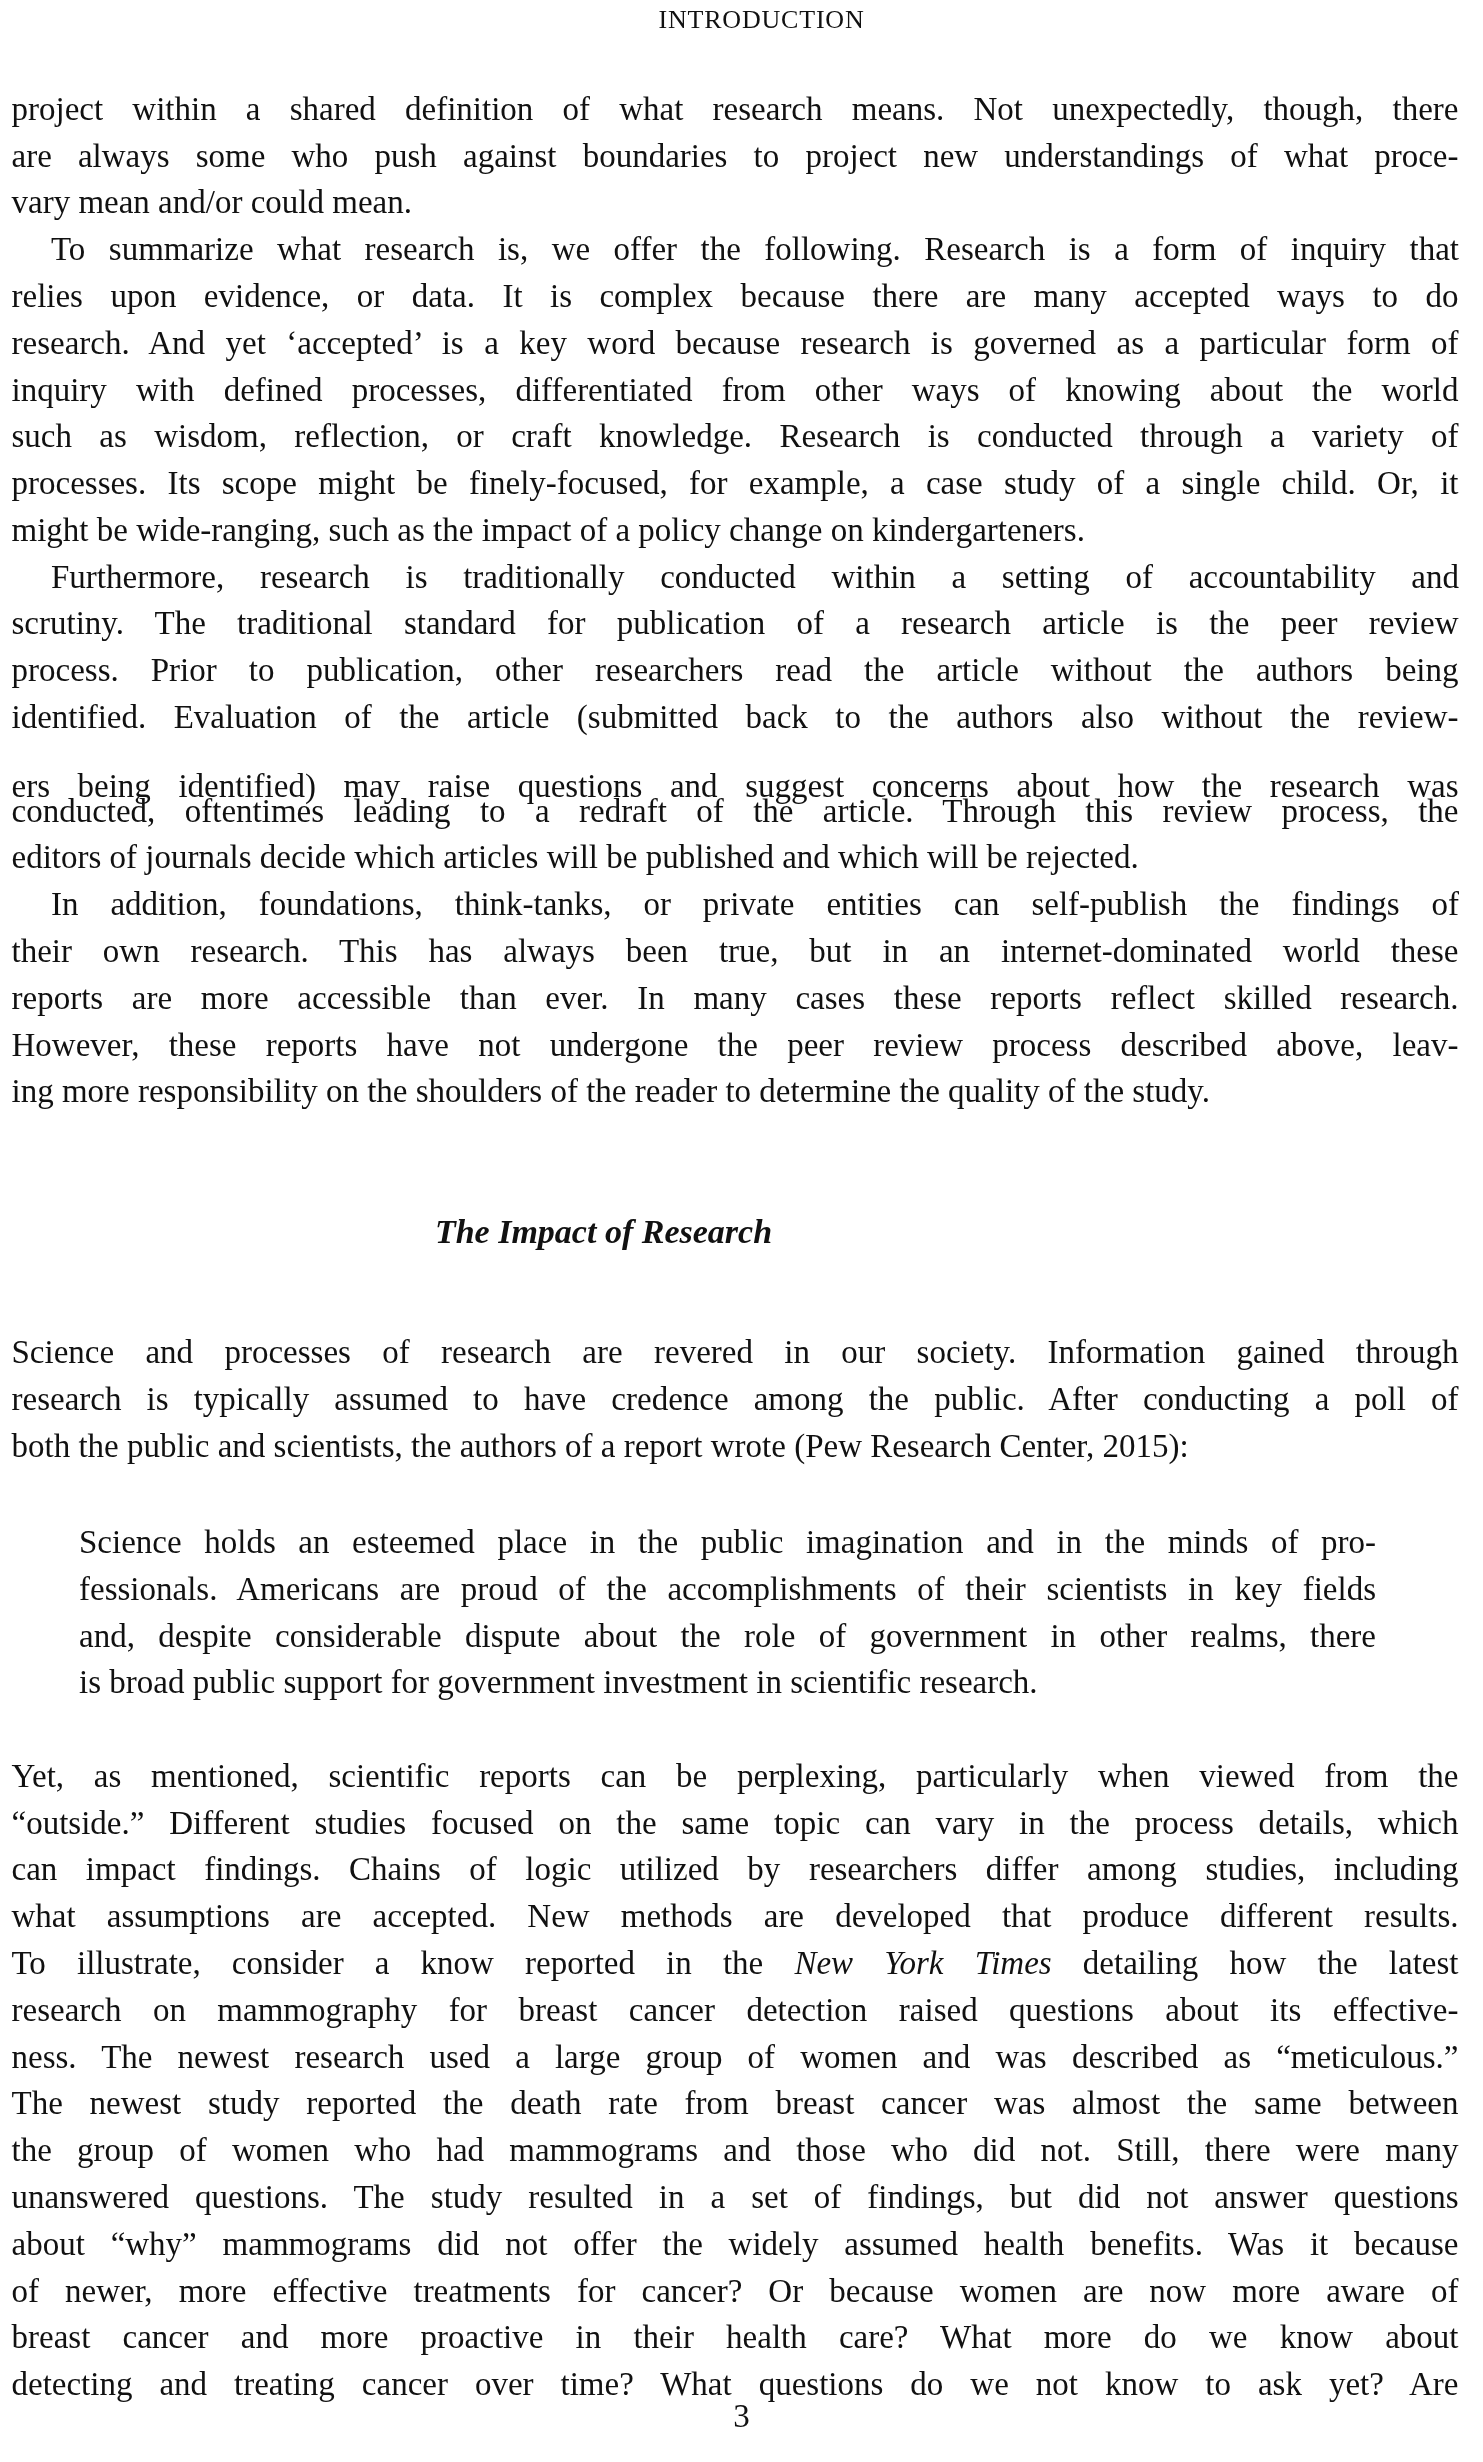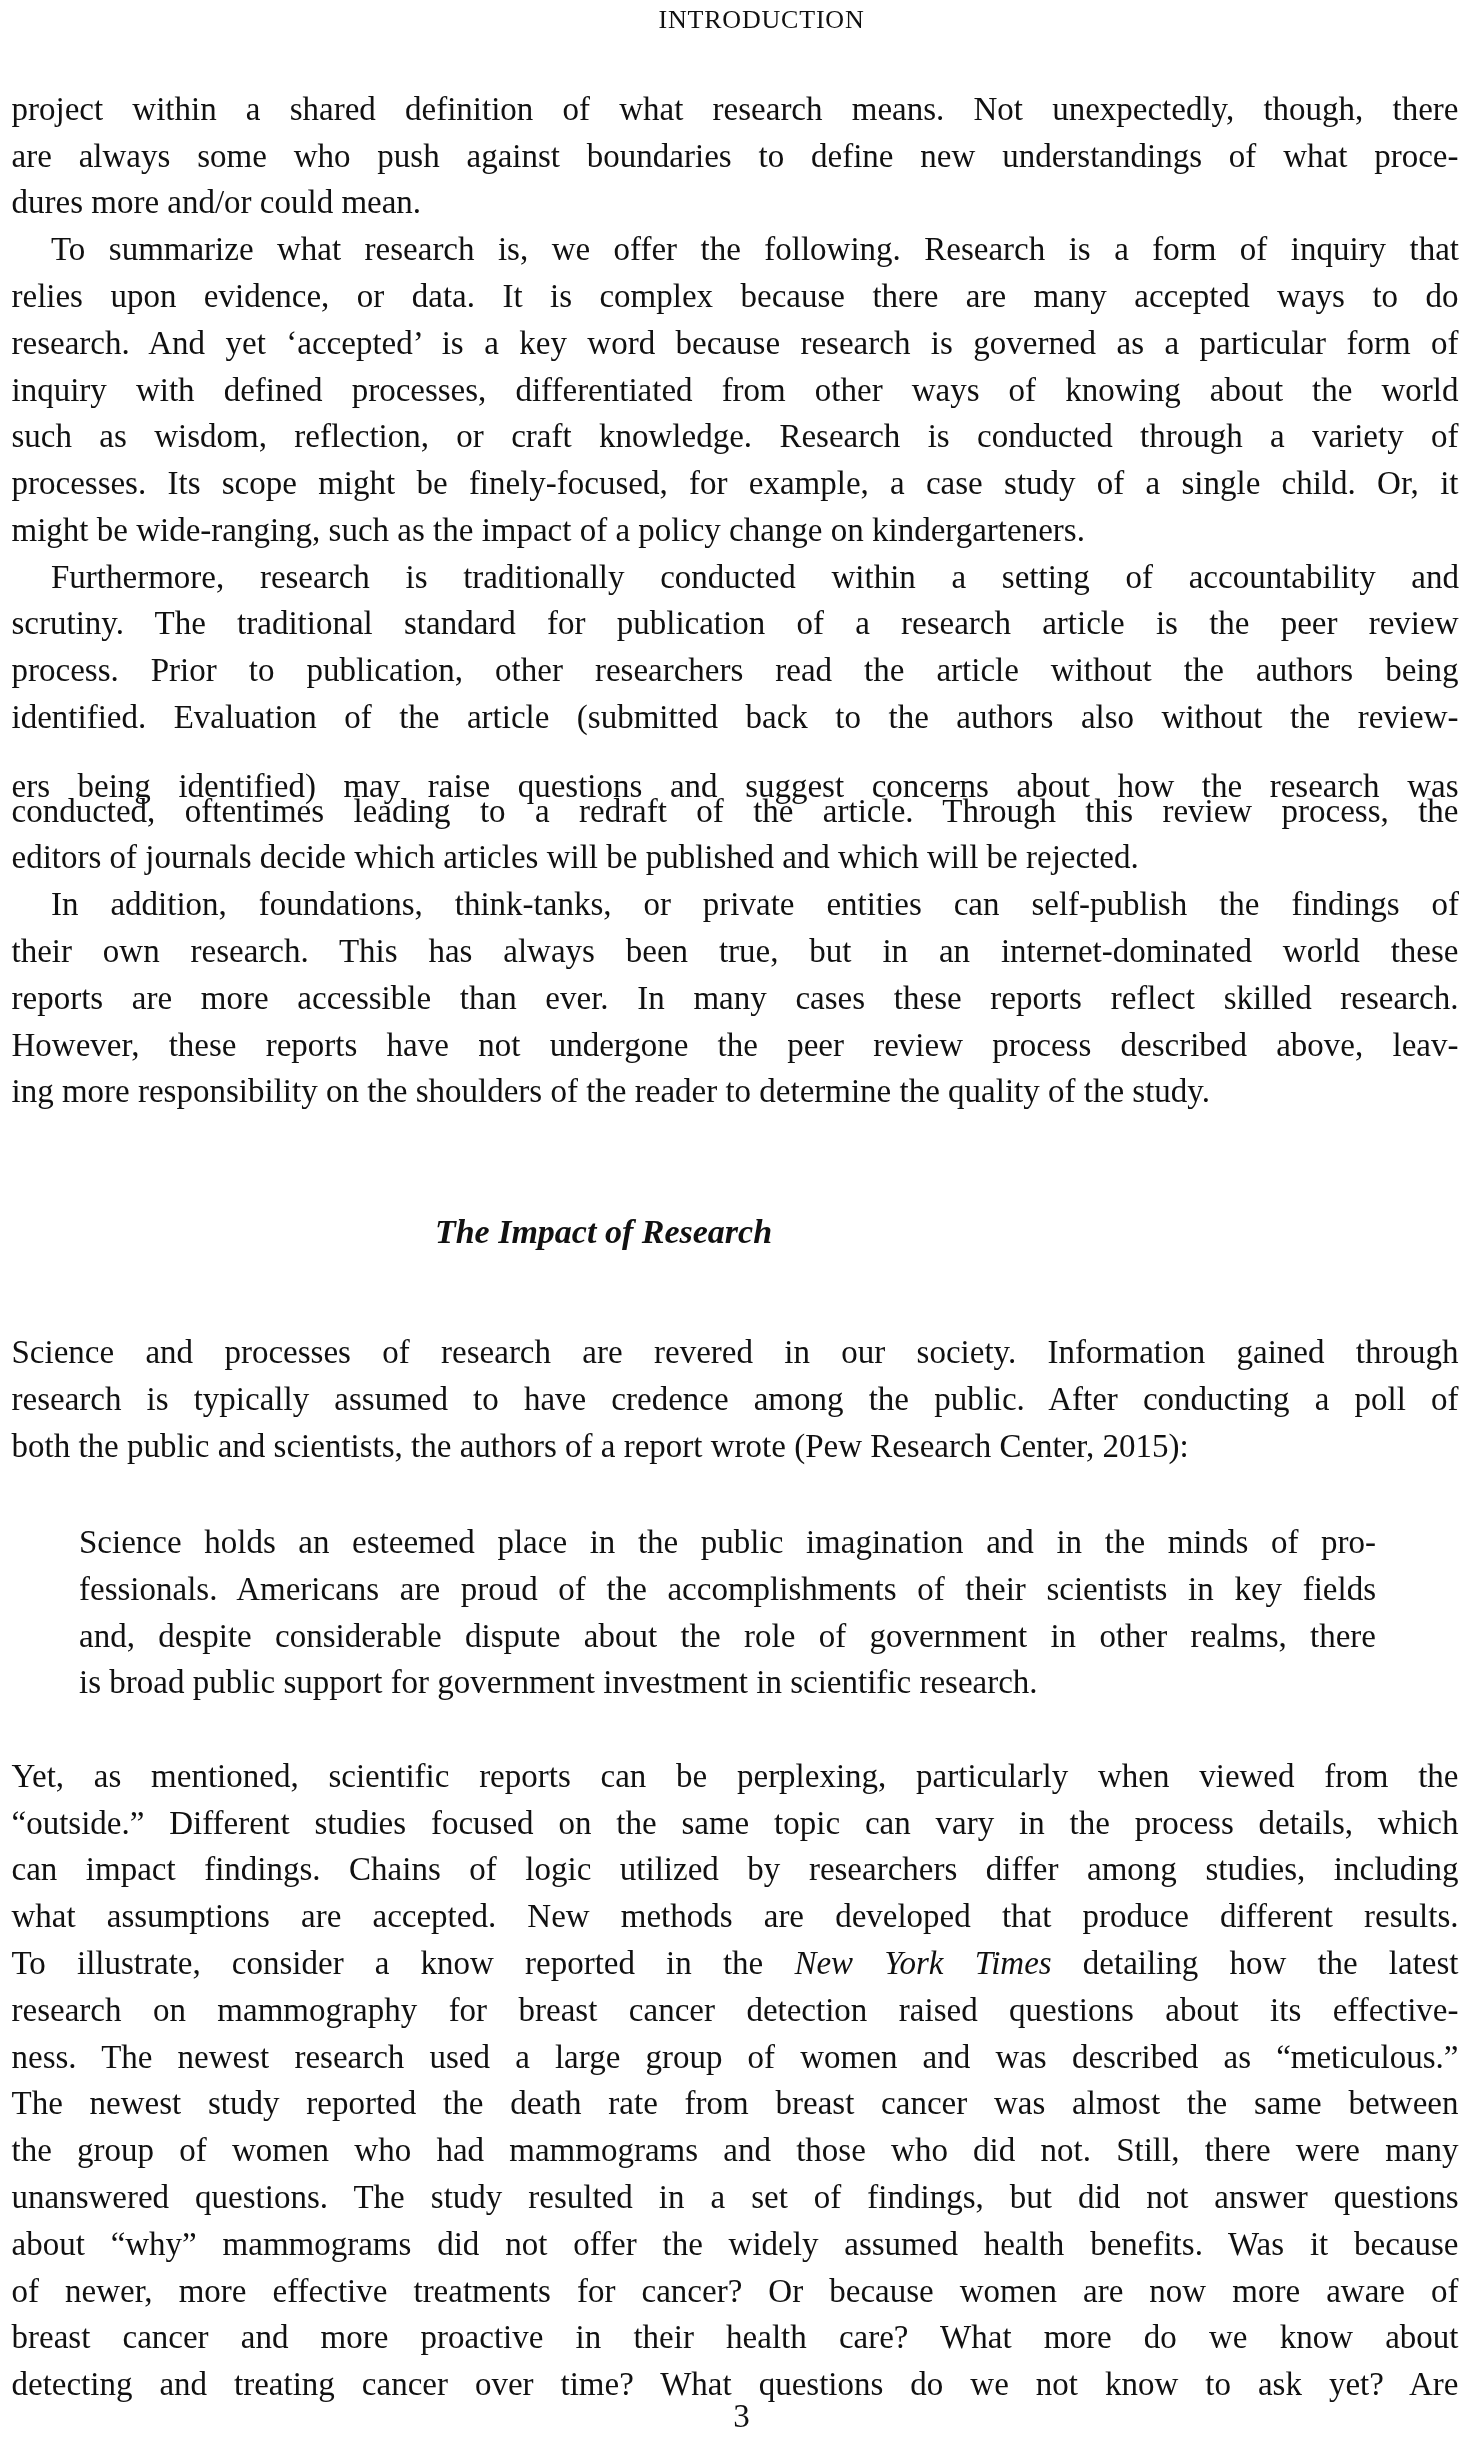--- a/index.html
+++ b/index.html
@@ -18,22 +18,22 @@
   .page-number { position: absolute; left: 0; width: 1483px; top: 2398px; text-align: center; font-size: 33px; }
   em { font-style: italic; }
 </style>
 </head>
 <body>
 
 <div class="running-head">INTRODUCTION</div>
 
 <div>
   <div class="line" style="top:42px">project within a shared definition of what research means. Not unexpectedly, though, there</div>
-  <div class="line" style="top:89px">are always some who push against boundaries to define new understandings of what proce-</div>
-  <div class="line last" style="top:135px">dures more and/or could mean.</div>
+  <div class="line" style="top:89px">are always some who push against boundaries to project new understandings of what proce-</div>
+  <div class="line last" style="top:135px">vary mean and/or could mean.</div>
 </div>
 
 <div>
   <div class="line indent" style="top:182px">To summarize what research is, we offer the following. Research is a form of inquiry that</div>
   <div class="line" style="top:229px">relies upon evidence, or data. It is complex because there are many accepted ways to do</div>
   <div class="line" style="top:276px">research. And yet ‘accepted’ is a key word because research is governed as a particular form of</div>
   <div class="line" style="top:323px">inquiry with defined processes, differentiated from other ways of knowing about the world</div>
   <div class="line" style="top:369px">such as wisdom, reflection, or craft knowledge. Research is conducted through a variety of</div>
   <div class="line" style="top:416px">processes. Its scope might be finely-focused, for example, a case study of a single child. Or, it</div>
   <div class="line last" style="top:463px">might be wide-ranging, such as the impact of a policy change on kindergarteners.</div>

